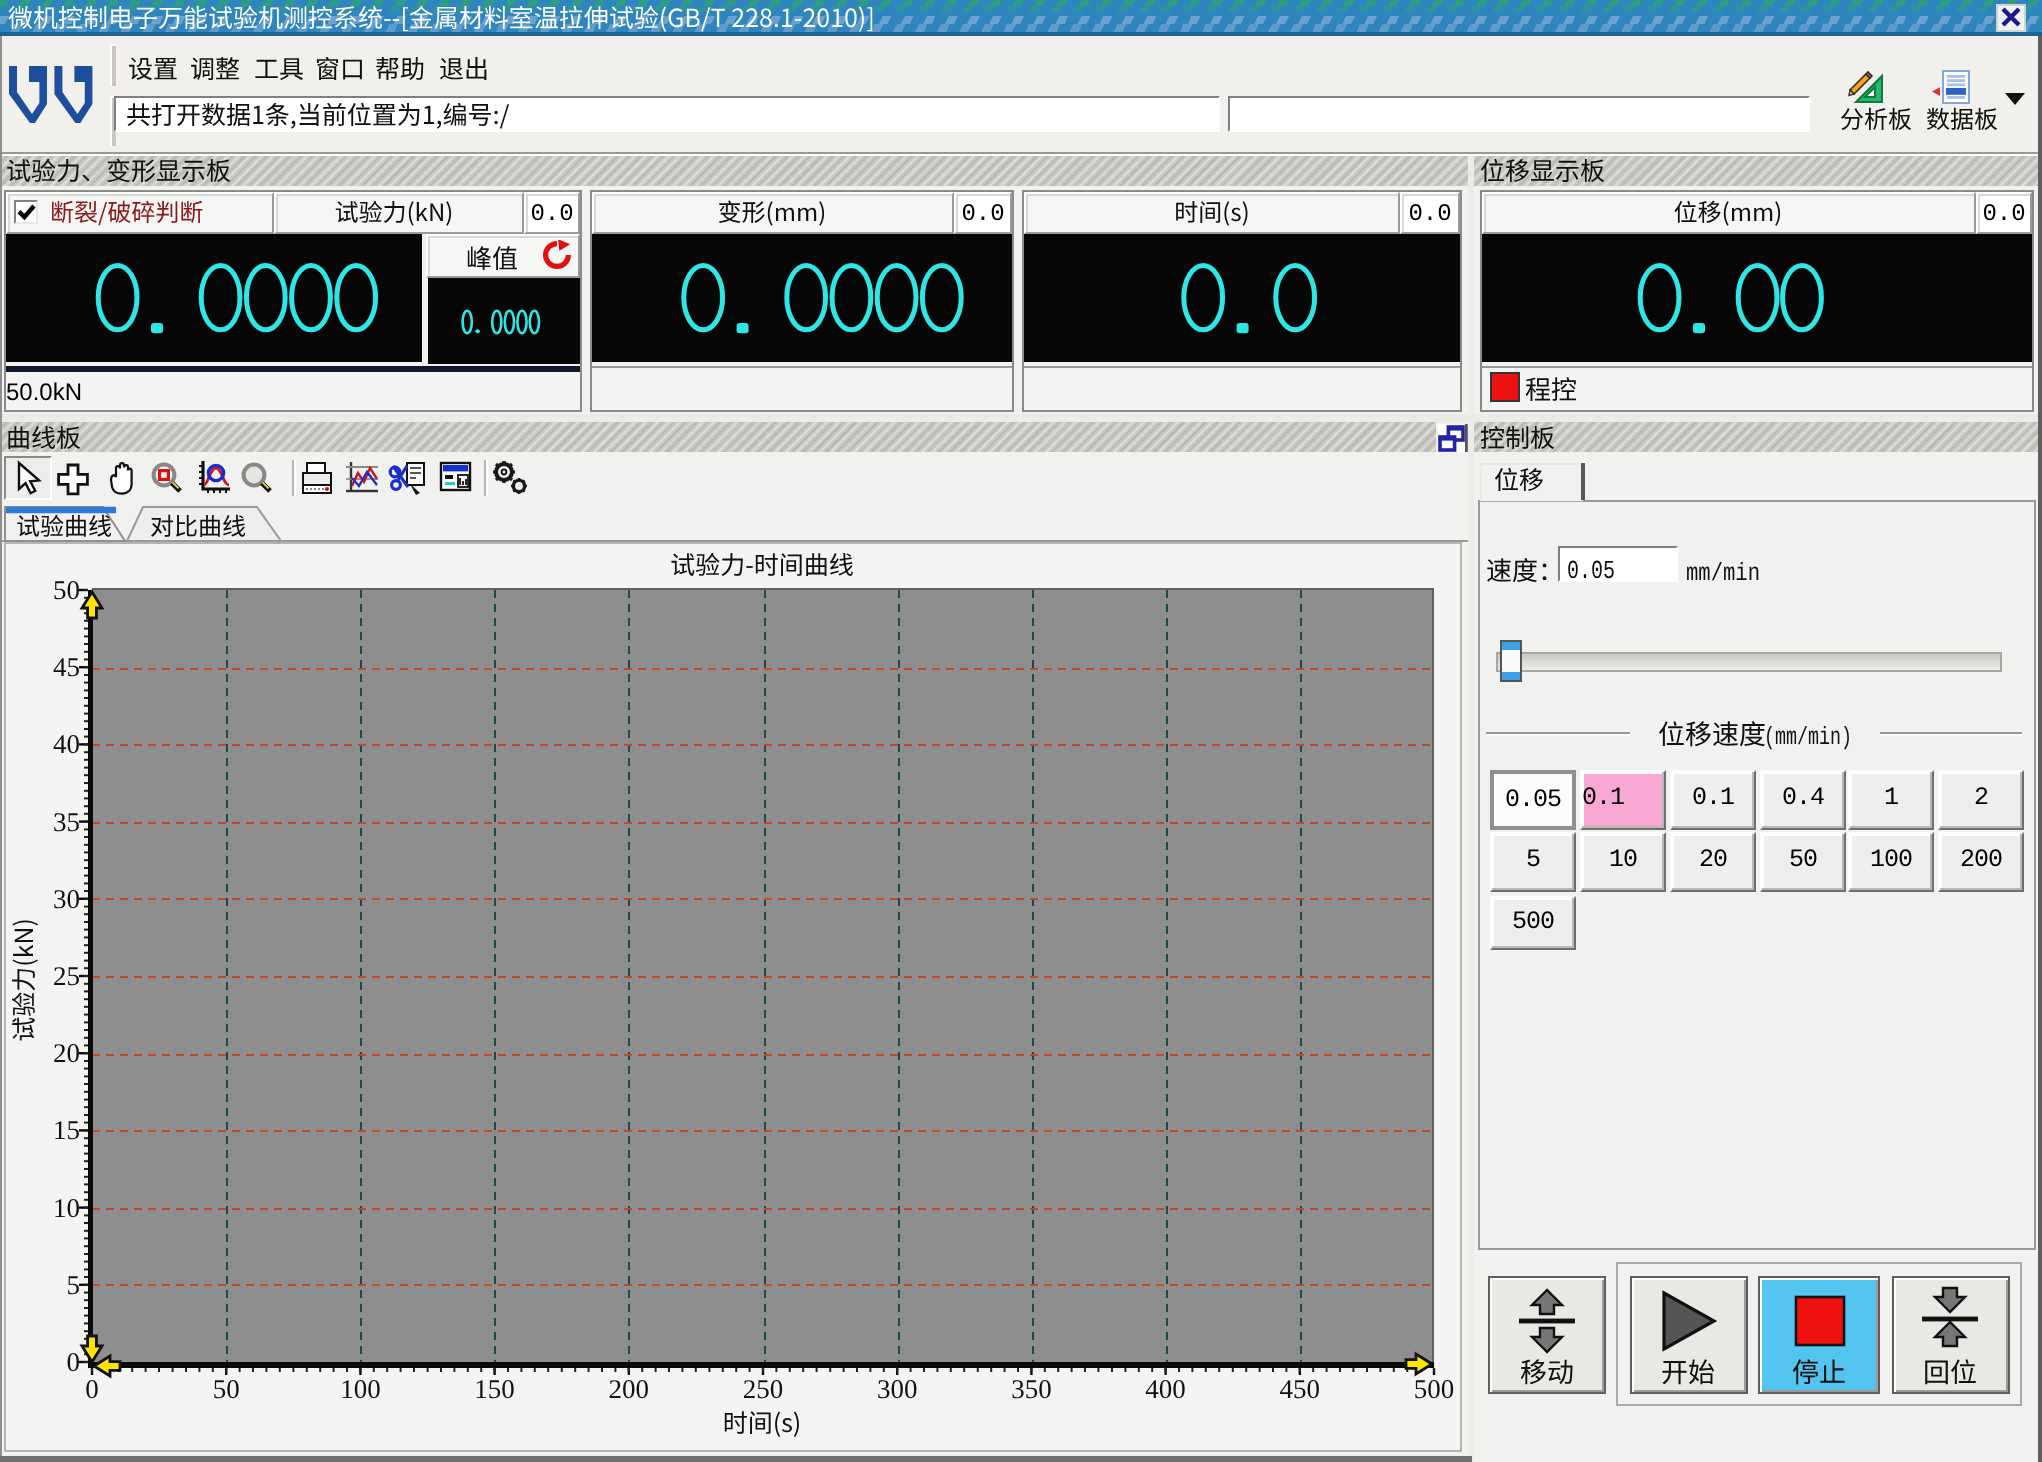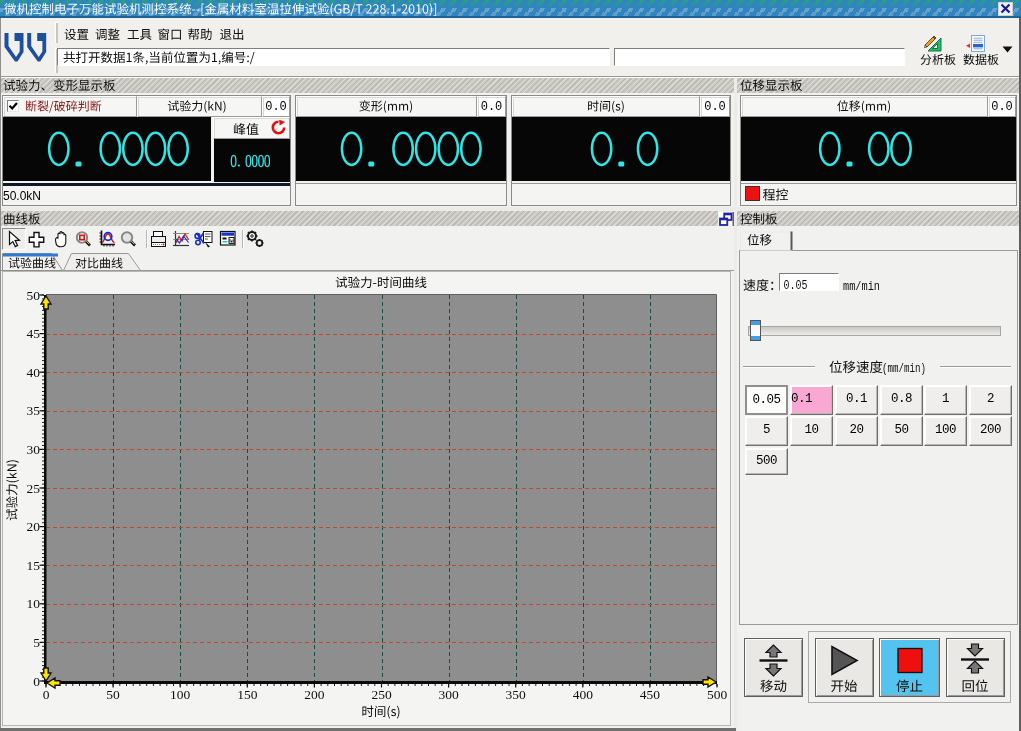--- a/index.html
+++ b/index.html
@@ -181,21 +181,21 @@
  <div style="position:absolute;left:0;top:0;width:100%;height:4px;background:#3FA0E8"></div>
  <div style="position:absolute;left:0;bottom:0;width:100%;height:4px;background:#3FA0E8"></div>
 </div>
 
 <div class="ab" style="left:743px;top:366px;width:72px;height:2px;border-top:1px solid #9a9a9a;border-bottom:1px solid #fff"></div>
 <div class="ab" style="left:940px;top:366px;width:71px;height:2px;border-top:1px solid #9a9a9a;border-bottom:1px solid #fff"></div>
 
 <div class="ab num" style="left:745px;top:385px;width:43px;height:30px;background:#FCFCFB;border:2px solid #8f8f8f;font-size:12.5px;letter-spacing:-0.5px;text-align:center;line-height:27px">0.05</div>
 <div class="ab num" style="left:790px;top:385px;width:43px;height:30px;background:#f9a8d4;border:1px solid;border-color:#fdfdfd #6e6e6e #6e6e6e #fdfdfd;box-shadow:inset -1px -1px 0 #b8b8b6, inset 1px 1px 0 #fff;font-size:12.5px;letter-spacing:-0.5px;text-align:left;line-height:27px">0.1</div>
 <div class="ab num" style="left:835px;top:385px;width:43px;height:30px;background:#EFEEEC;border:1px solid;border-color:#fdfdfd #6e6e6e #6e6e6e #fdfdfd;box-shadow:inset -1px -1px 0 #b8b8b6, inset 1px 1px 0 #fff;font-size:12.5px;letter-spacing:-0.5px;text-align:center;line-height:27px">0.1</div>
-<div class="ab num" style="left:880px;top:385px;width:43px;height:30px;background:#EFEEEC;border:1px solid;border-color:#fdfdfd #6e6e6e #6e6e6e #fdfdfd;box-shadow:inset -1px -1px 0 #b8b8b6, inset 1px 1px 0 #fff;font-size:12.5px;letter-spacing:-0.5px;text-align:center;line-height:27px">0.8</div>
+<div class="ab num" style="left:880px;top:385px;width:43px;height:30px;background:#EFEEEC;border:1px solid;border-color:#fdfdfd #6e6e6e #6e6e6e #fdfdfd;box-shadow:inset -1px -1px 0 #b8b8b6, inset 1px 1px 0 #fff;font-size:12.5px;letter-spacing:-0.5px;text-align:center;line-height:27px">0.4</div>
 <div class="ab num" style="left:924px;top:385px;width:43px;height:30px;background:#EFEEEC;border:1px solid;border-color:#fdfdfd #6e6e6e #6e6e6e #fdfdfd;box-shadow:inset -1px -1px 0 #b8b8b6, inset 1px 1px 0 #fff;font-size:12.5px;letter-spacing:-0.5px;text-align:center;line-height:27px">1</div>
 <div class="ab num" style="left:969px;top:385px;width:43px;height:30px;background:#EFEEEC;border:1px solid;border-color:#fdfdfd #6e6e6e #6e6e6e #fdfdfd;box-shadow:inset -1px -1px 0 #b8b8b6, inset 1px 1px 0 #fff;font-size:12.5px;letter-spacing:-0.5px;text-align:center;line-height:27px">2</div>
 <div class="ab num" style="left:745px;top:416px;width:43px;height:30px;background:#EFEEEC;border:1px solid;border-color:#fdfdfd #6e6e6e #6e6e6e #fdfdfd;box-shadow:inset -1px -1px 0 #b8b8b6, inset 1px 1px 0 #fff;font-size:12.5px;letter-spacing:-0.5px;text-align:center;line-height:26px">5</div>
 <div class="ab num" style="left:790px;top:416px;width:43px;height:30px;background:#EFEEEC;border:1px solid;border-color:#fdfdfd #6e6e6e #6e6e6e #fdfdfd;box-shadow:inset -1px -1px 0 #b8b8b6, inset 1px 1px 0 #fff;font-size:12.5px;letter-spacing:-0.5px;text-align:center;line-height:26px">10</div>
 <div class="ab num" style="left:835px;top:416px;width:43px;height:30px;background:#EFEEEC;border:1px solid;border-color:#fdfdfd #6e6e6e #6e6e6e #fdfdfd;box-shadow:inset -1px -1px 0 #b8b8b6, inset 1px 1px 0 #fff;font-size:12.5px;letter-spacing:-0.5px;text-align:center;line-height:26px">20</div>
 <div class="ab num" style="left:880px;top:416px;width:43px;height:30px;background:#EFEEEC;border:1px solid;border-color:#fdfdfd #6e6e6e #6e6e6e #fdfdfd;box-shadow:inset -1px -1px 0 #b8b8b6, inset 1px 1px 0 #fff;font-size:12.5px;letter-spacing:-0.5px;text-align:center;line-height:26px">50</div>
 <div class="ab num" style="left:924px;top:416px;width:43px;height:30px;background:#EFEEEC;border:1px solid;border-color:#fdfdfd #6e6e6e #6e6e6e #fdfdfd;box-shadow:inset -1px -1px 0 #b8b8b6, inset 1px 1px 0 #fff;font-size:12.5px;letter-spacing:-0.5px;text-align:center;line-height:26px">100</div>
 <div class="ab num" style="left:969px;top:416px;width:43px;height:30px;background:#EFEEEC;border:1px solid;border-color:#fdfdfd #6e6e6e #6e6e6e #fdfdfd;box-shadow:inset -1px -1px 0 #b8b8b6, inset 1px 1px 0 #fff;font-size:12.5px;letter-spacing:-0.5px;text-align:center;line-height:26px">200</div>
 <div class="ab num" style="left:745px;top:448px;width:43px;height:27px;background:#EFEEEC;border:1px solid;border-color:#fdfdfd #6e6e6e #6e6e6e #fdfdfd;box-shadow:inset -1px -1px 0 #b8b8b6, inset 1px 1px 0 #fff;font-size:12.5px;letter-spacing:-0.5px;text-align:center;line-height:24px">500</div>
 

